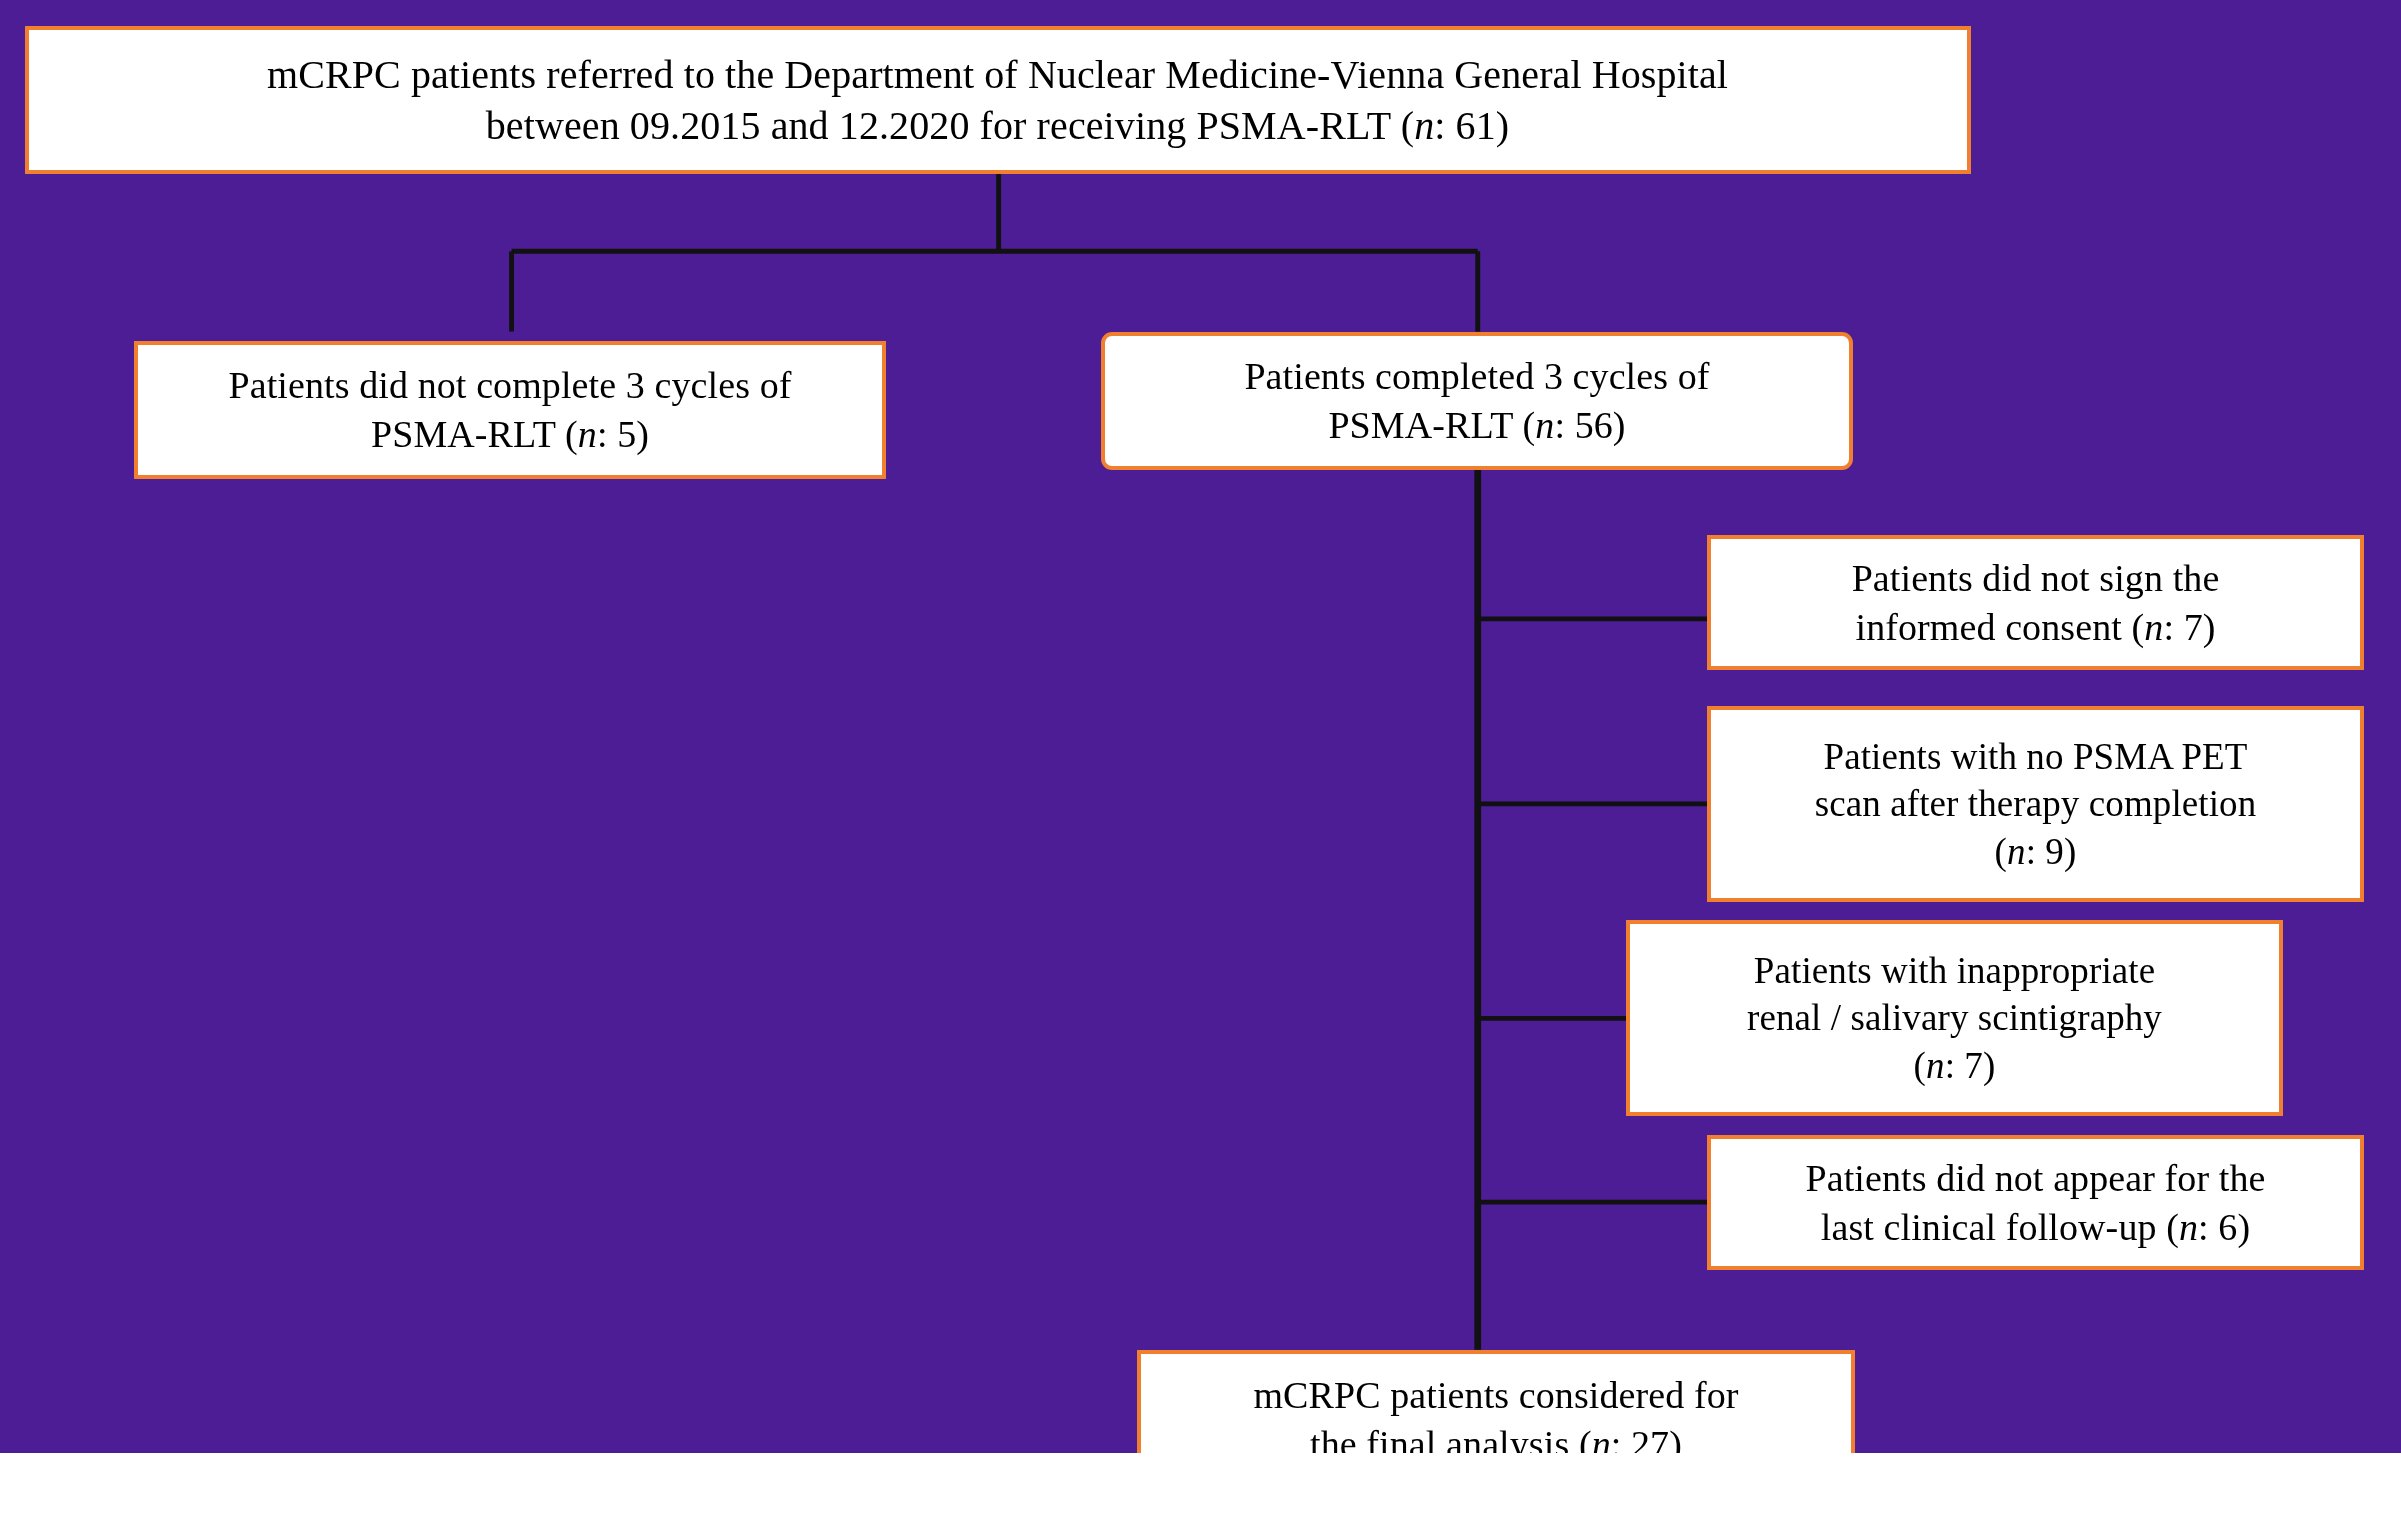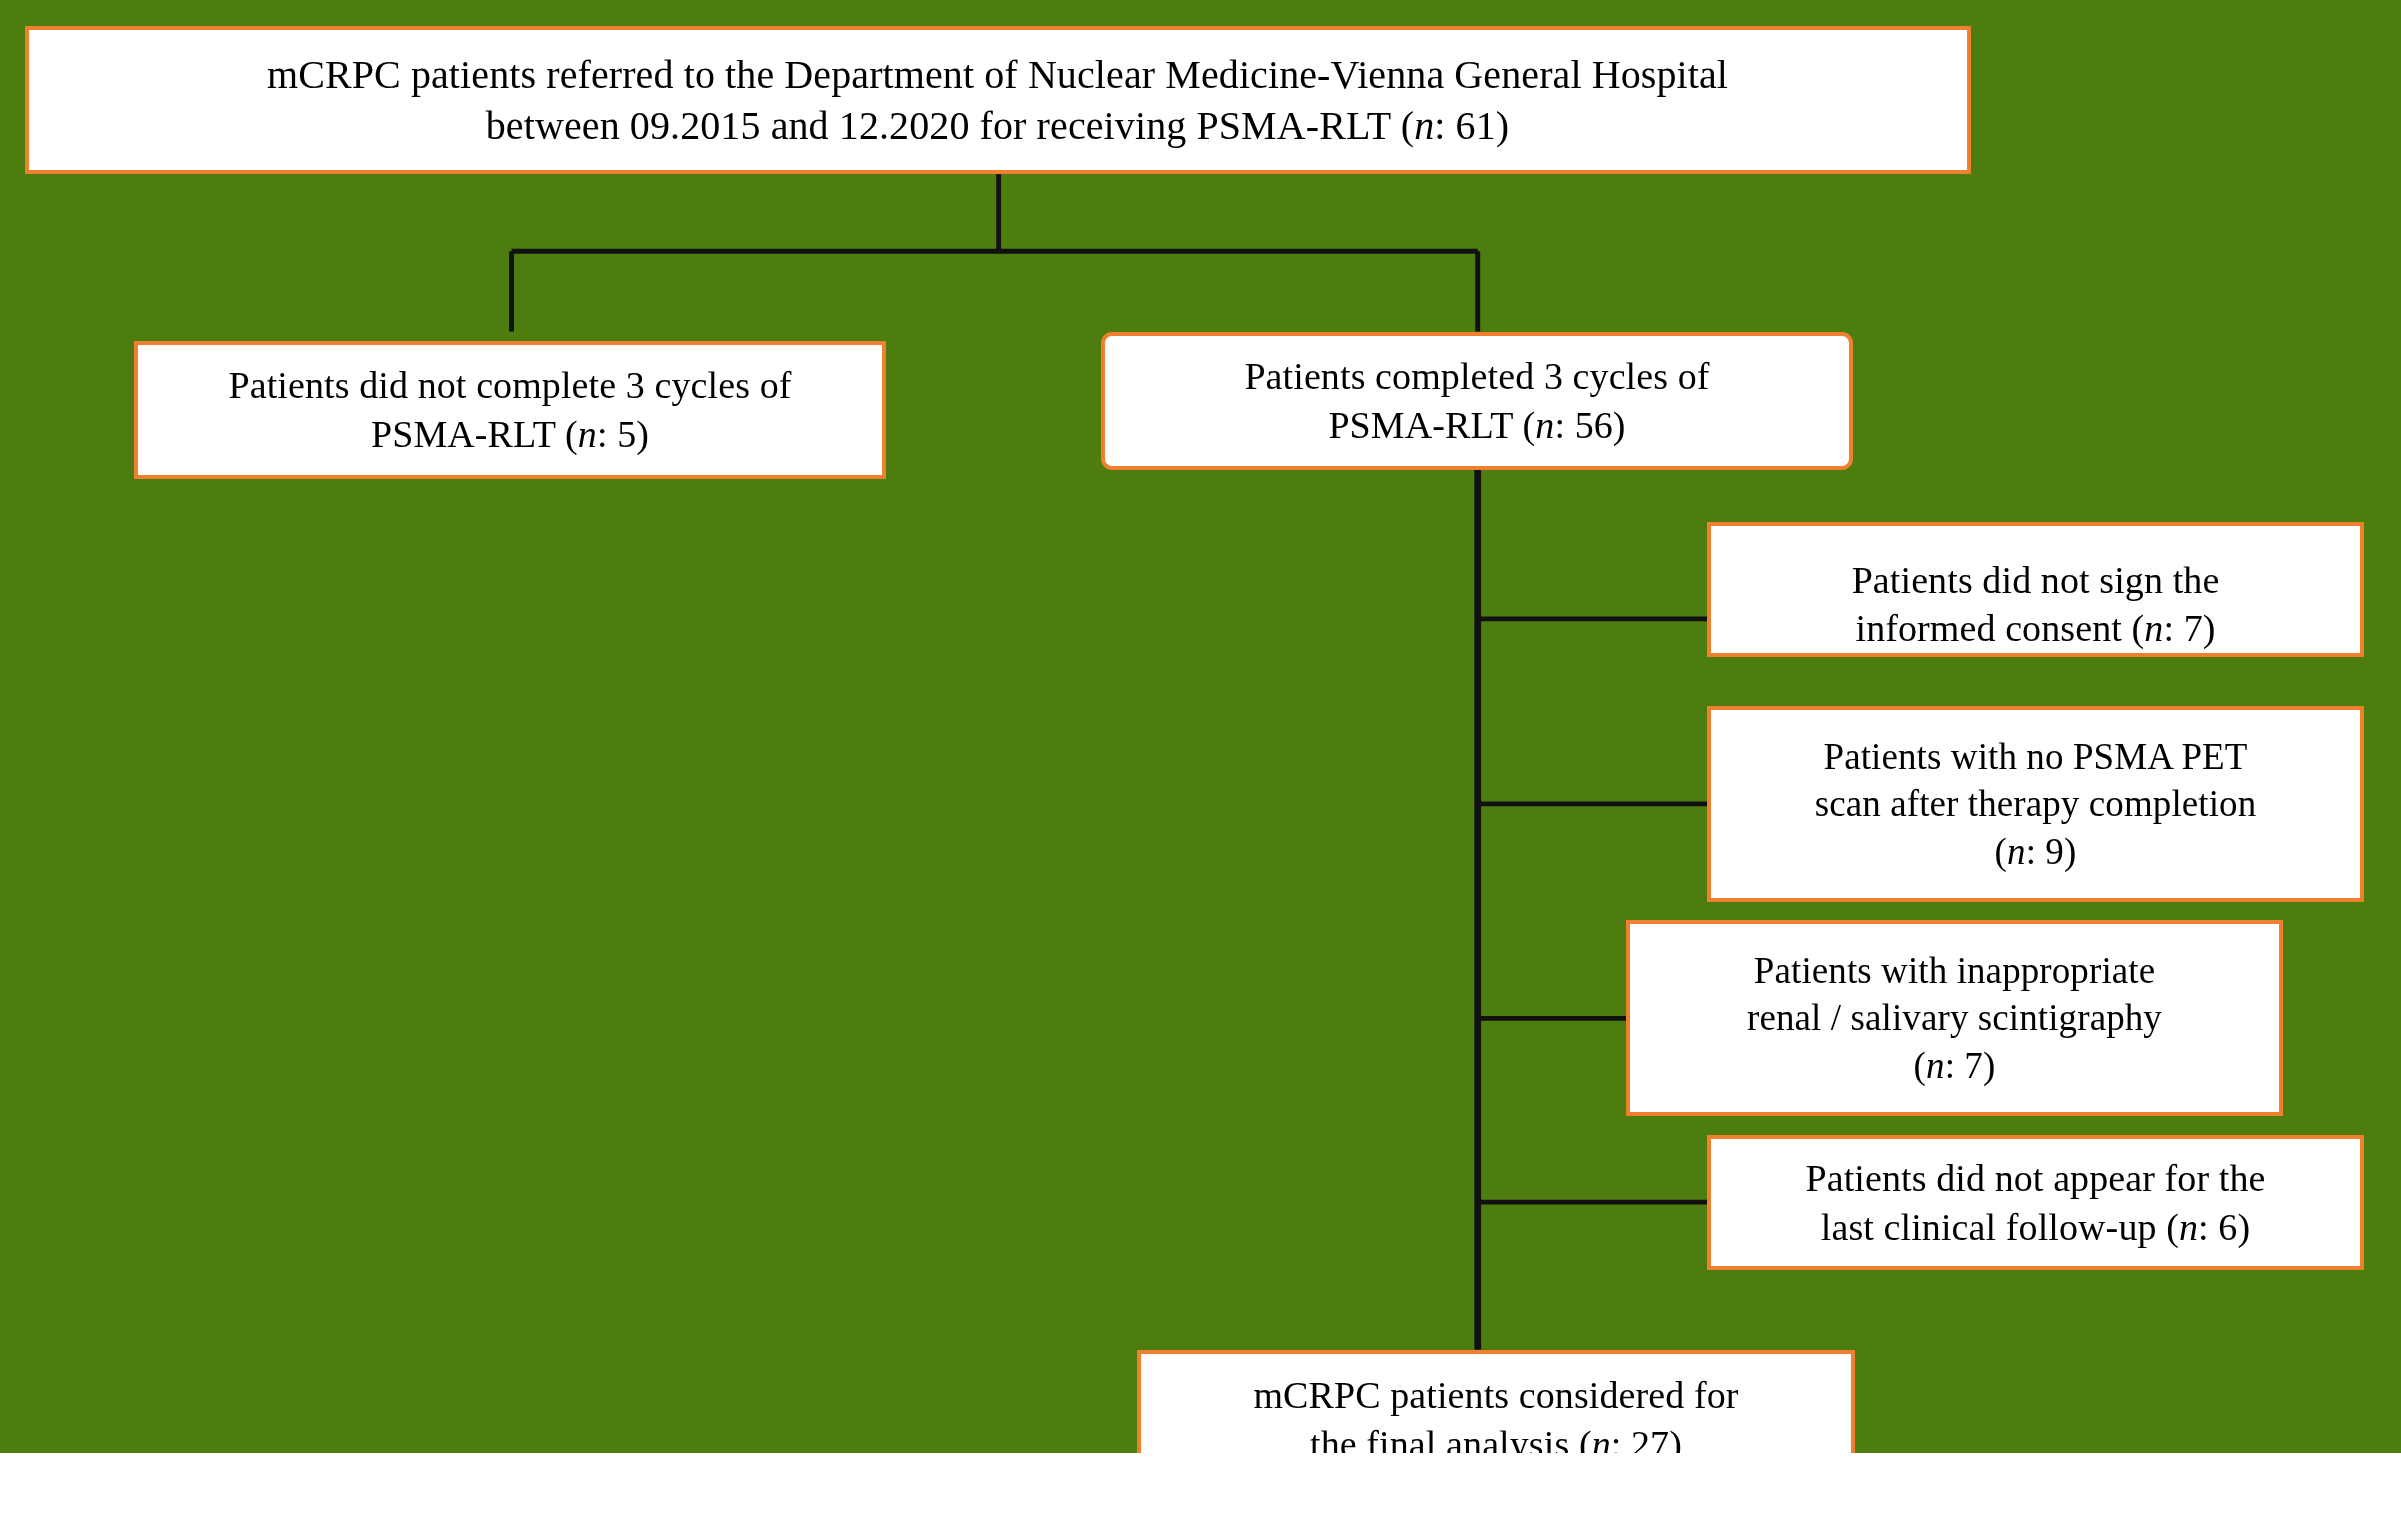--- a/index.html
+++ b/index.html
@@ -9,21 +9,21 @@
     background: #ffffff;
   }
   body {
     font-family: "Liberation Serif", "DejaVu Serif", serif;
     color: #000000;
   }
   #flowchart {
     position: relative;
     width: 2401px;
     height: 1453px;
-    background: #4d7c0f;
+    background: #4c1d95;
     overflow: hidden;
   }
   #connectors {
     position: absolute;
     left: 0;
     top: 0;
     width: 2401px;
     height: 1519px;
     pointer-events: none;
   }
@@ -49,21 +49,21 @@
   }
   .node em,
   .node .ital {
     font-style: italic;
   }
 
   
   #node-referred      { left: 24.5px;   top: 26px;   width: 1946px; height: 148px; }
   #node-not-completed { left: 134px;  top: 341px;  width: 752px; height: 138px; }
   #node-completed     { left: 1101px; top: 332px;  width: 752px; height: 138px; border-radius: 11px; }
-  #node-no-consent    { left: 1707px; top: 522px;  width: 657px; height: 135px; align-items: flex-end; }
+  #node-no-consent    { left: 1707px; top: 535px;  width: 657px; height: 135px; }
   #node-no-pet        { left: 1707px; top: 706px; width: 657px; height: 196px; }
   #node-scintigraphy  { left: 1626px; top: 920px; width: 657px; height: 196px; }
   #node-no-followup   { left: 1707px; top: 1135px; width: 657px; height: 135px; }
   #node-final         { left: 1137px; top: 1350px; width: 718px; height: 140px; }
 
   #node-referred .node-text      { font-size: 40px; }
   #node-no-pet .node-text,
   #node-scintigraphy .node-text  { font-size: 37px; }
 </style>
 </head>

